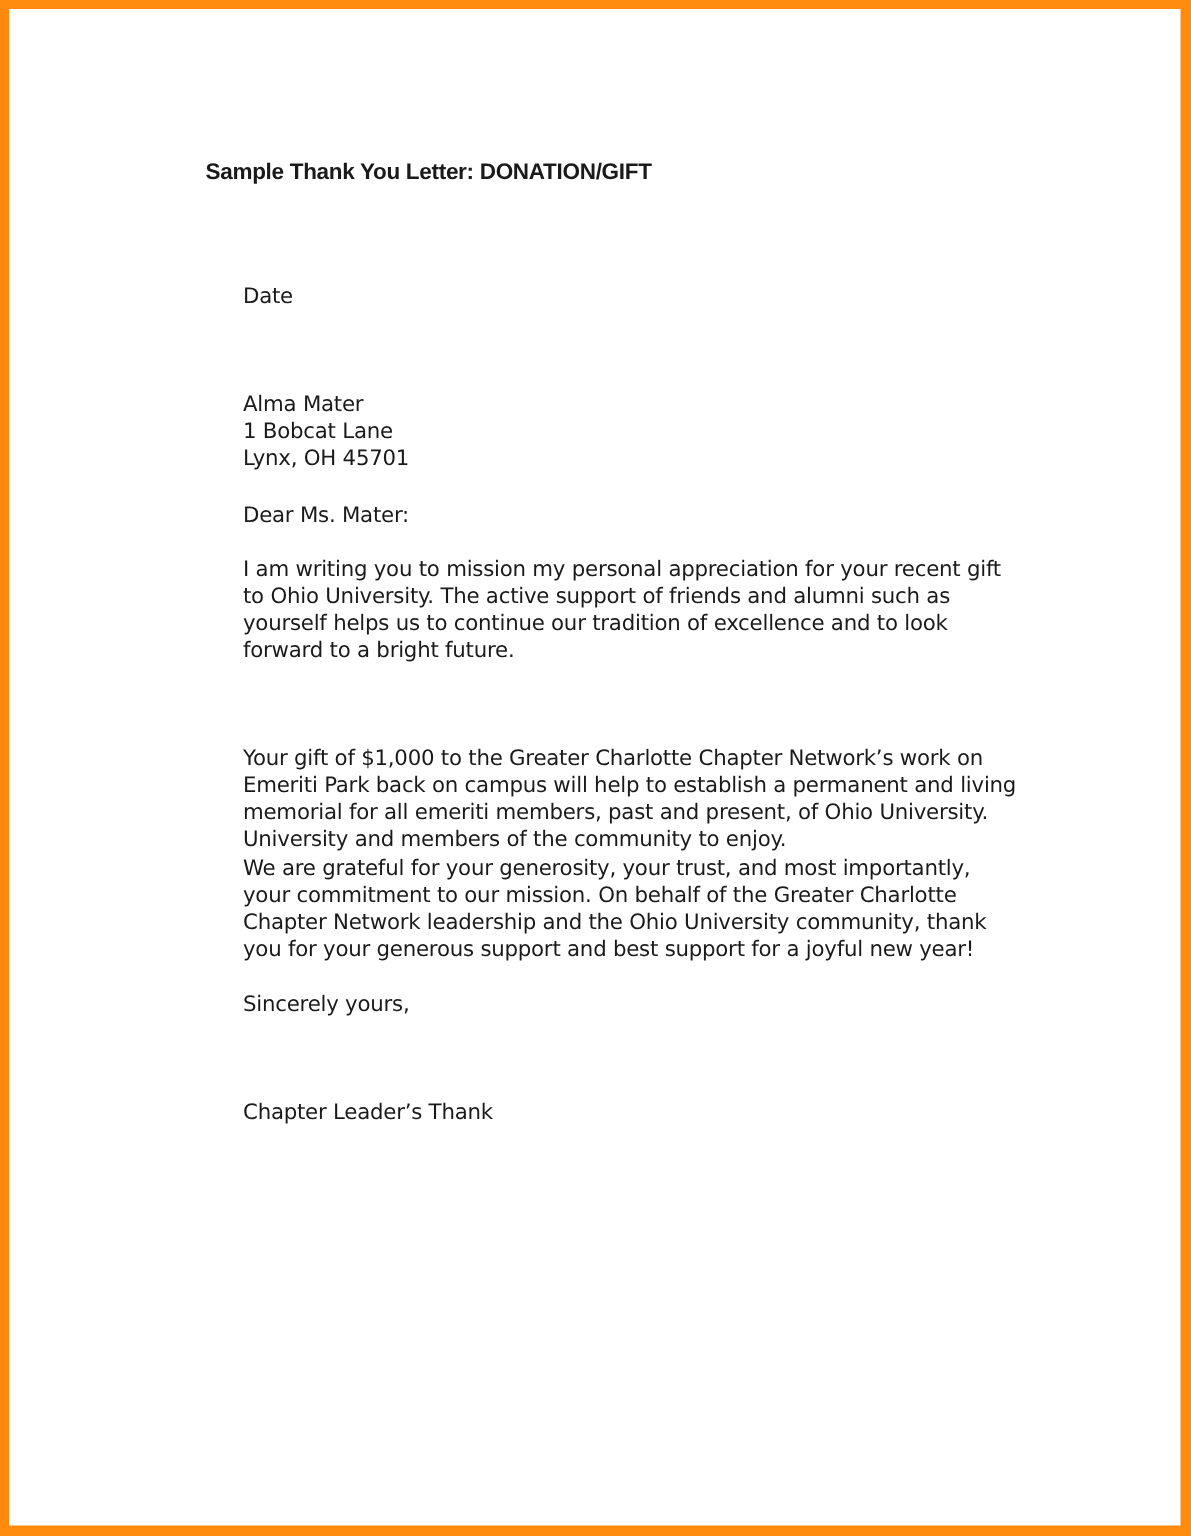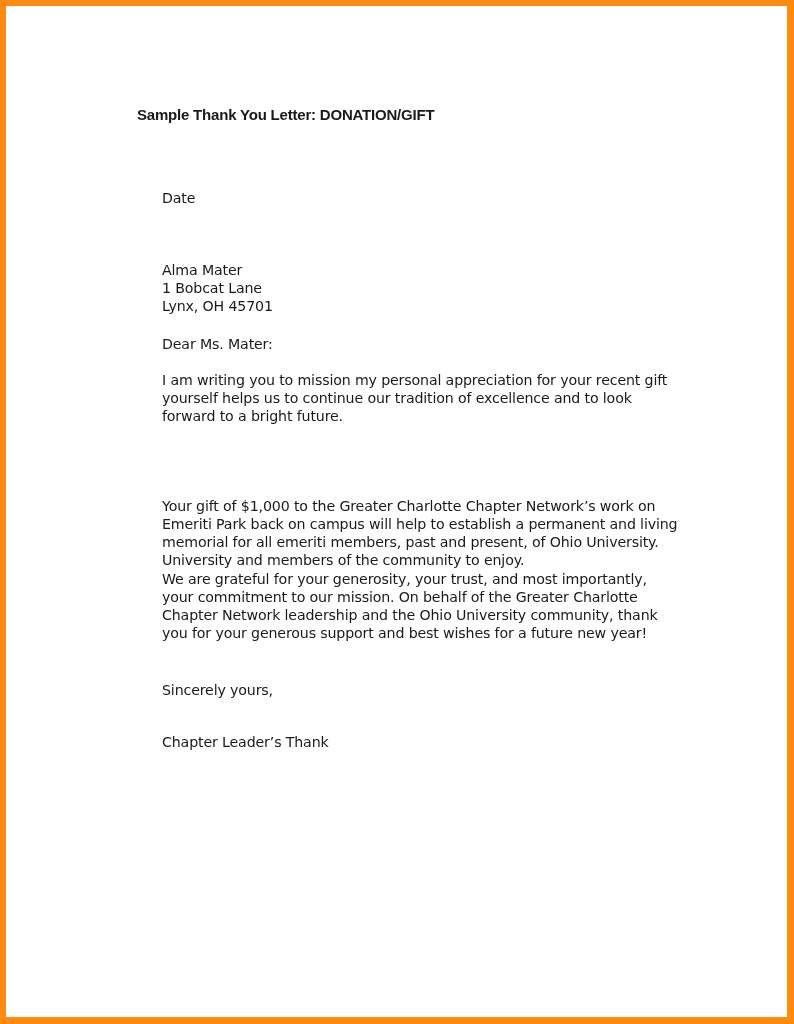--- a/index.html
+++ b/index.html
@@ -36,55 +36,56 @@
       margin: 0;
       letter-spacing: -0.15px;
     }
     .block .line { display: block; }
     .date { top: 183px; }
     .address { top: 255px; }
     .salutation { top: 329px; }
     .p1 { top: 365px; }
     .p2 { top: 455px; margin-top: 36px; }
     .p3 { top: 564px; }
-    .closing { top: 655px; margin-top: 20px; }
+    .closing { top: 655px; }
     .signature { top: 727px; }
   </style>
 </head>
 <body>
 
 <div class="page">
   <h1 class="title">Sample Thank You Letter: DONATION/GIFT</h1>
 
   <p class="block date">Date</p>
 
   <p class="block address">
     <span class="line">Alma Mater</span>
     <span class="line">1 Bobcat Lane</span>
     <span class="line">Lynx, OH 45701</span>
   </p>
 
   <p class="block salutation">Dear Ms. Mater:</p>
 
   <p class="block p1">
     <span class="line">I am writing you to mission my personal appreciation for your recent gift</span>
+    <span class="line">to Ohio University.  The active support of friends and alumni such as</span>
     <span class="line">yourself helps us to continue our tradition of excellence and to look</span>
     <span class="line">forward to a bright future.</span>
   </p>
 
   <p class="block p2">
     <span class="line">Your gift of $1,000 to the Greater Charlotte Chapter Network’s work on</span>
     <span class="line">Emeriti Park back on campus will help to establish a permanent and living</span>
     <span class="line">memorial for all emeriti members, past and present, of Ohio University.</span>
     <span class="line">University and members of the community to enjoy.</span>
   </p>
 
   <p class="block p3">
     <span class="line">We are grateful for your generosity, your trust, and most importantly,</span>
     <span class="line">your commitment to our mission.  On behalf of the Greater Charlotte</span>
     <span class="line">Chapter Network leadership and the Ohio University community, thank</span>
-    <span class="line">you for your generous support and best wishes for a future new year!</span>
+    <span class="line">you for your generous support and best support for a joyful new year!</span>
   </p>
 
   <p class="block closing">Sincerely yours,</p>
 
   <p class="block signature">Chapter Leader’s Thank</p>
 </div>
 
 </body></html>

